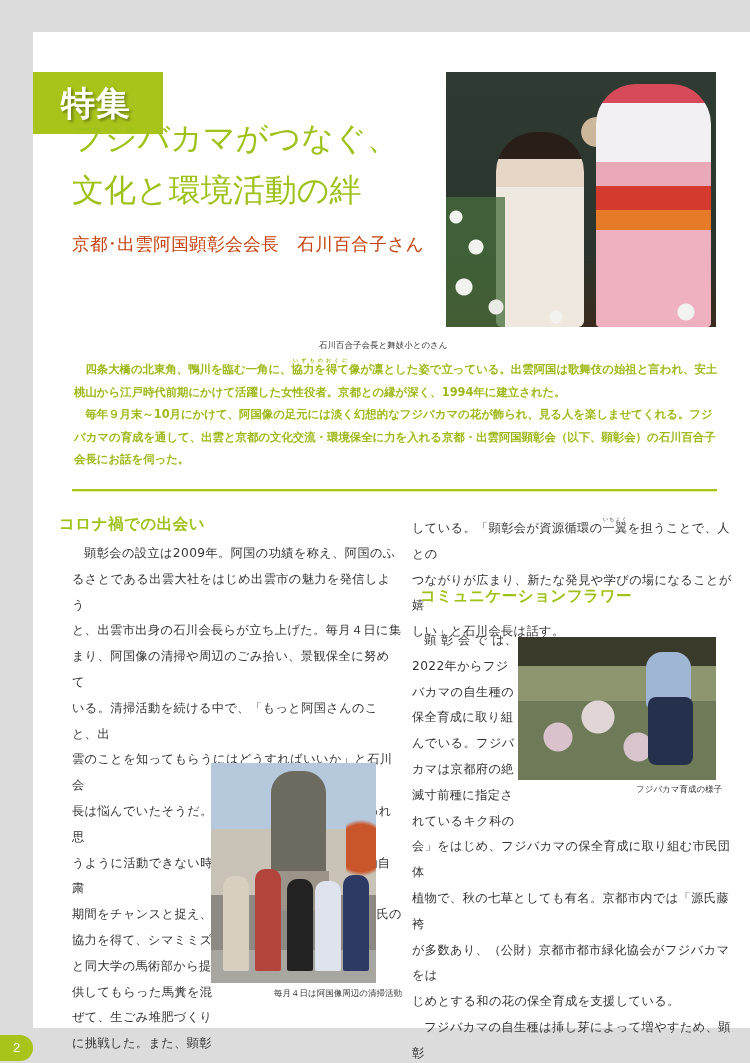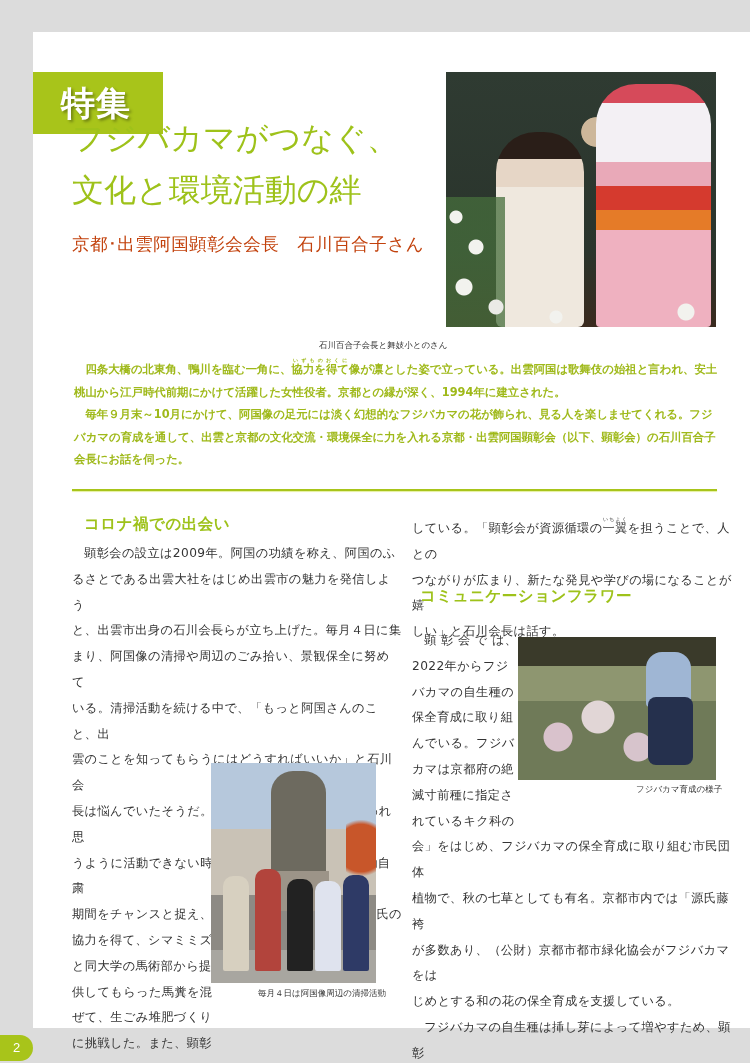--- a/index.html
+++ b/index.html
@@ -149,21 +149,21 @@
 </div>
 <div class="caption" style="left:319px; top:340px;">石川百合子会長と舞妓小とのさん</div>
 
 <div class="lead">
   <p><span>四条大橋の北東角、鴨川を臨む一角に、</span><ruby><span>協力を得て</span><rt>いずものおくに</rt></ruby><span>像が凛とした姿で立っている。出雲阿国は歌舞伎の始祖と言われ、安土桃山から江戸時代前期にかけて活躍した女性役者。京都との縁が深く、1994年に建立された。</span></p>
   <p>毎年９月末～10月にかけて、阿国像の足元には淡く幻想的なフジバカマの花が飾られ、見る人を楽しませてくれる。フジバカマの育成を通して、出雲と京都の文化交流・環境保全に力を入れる京都・出雲阿国顕彰会（以下、顕彰会）の石川百合子会長にお話を伺った。</p>
 </div>
 
 <div class="rule"></div>
 
-<div class="sec-head" style="left:84px; top:514px;">
+<div class="sec-head" style="left:59px; top:514px;">
   <span>コロナ禍での出会い</span>
   <span class="bar" style="width:316px;"></span>
 </div>
 
 <div class="body-text" style="left:72px; top:541px; width:330px;">
   <p class="indent">顕彰会の設立は2009年。阿国の功績を称え、阿国のふ</p>
   <p>るさとである出雲大社をはじめ出雲市の魅力を発信しよう</p>
   <p>と、出雲市出身の石川会長らが立ち上げた。毎月４日に集</p>
   <p>まり、阿国像の清掃や周辺のごみ拾い、景観保全に努めて</p>
   <p>いる。清掃活動を続ける中で、「もっと阿国さんのこと、出</p>
@@ -183,21 +183,21 @@
 <div class="photo photo-group">
   <div class="statue"></div>
   <div class="pedestal"></div>
   <div class="leaves"></div>
   <div class="person" style="left:12px; height:95px; background:#d7d0c0;"></div>
   <div class="person" style="left:44px; height:102px; background:#b2443c;"></div>
   <div class="person" style="left:76px; height:92px; background:#222;"></div>
   <div class="person" style="left:104px; height:90px; background:#dfe3ee;"></div>
   <div class="person" style="left:132px; height:96px; background:#2e3a66;"></div>
 </div>
-<div class="caption" style="left:258px; top:988px;">毎月４日は阿国像周辺の清掃活動</div>
+<div class="caption" style="left:274px; top:988px;">毎月４日は阿国像周辺の清掃活動</div>
 
 <div class="body-text" style="left:412px; top:516px; width:320px;">
   <p><span>している。「顕彰会が資源循環の</span><ruby><span>一翼</span><rt>いちよく</rt></ruby><span>を担うことで、人との</span></p>
   <p>つながりが広まり、新たな発見や学びの場になることが嬉</p>
   <p>しい」と石川会長は話す。</p>
 </div>
 
 <div class="sec-head" style="left:412px; top:586px;margin-left:8px;">
   <span>コミュニケーションフラワー</span>
   <span class="bar" style="width:306px;"></span>

